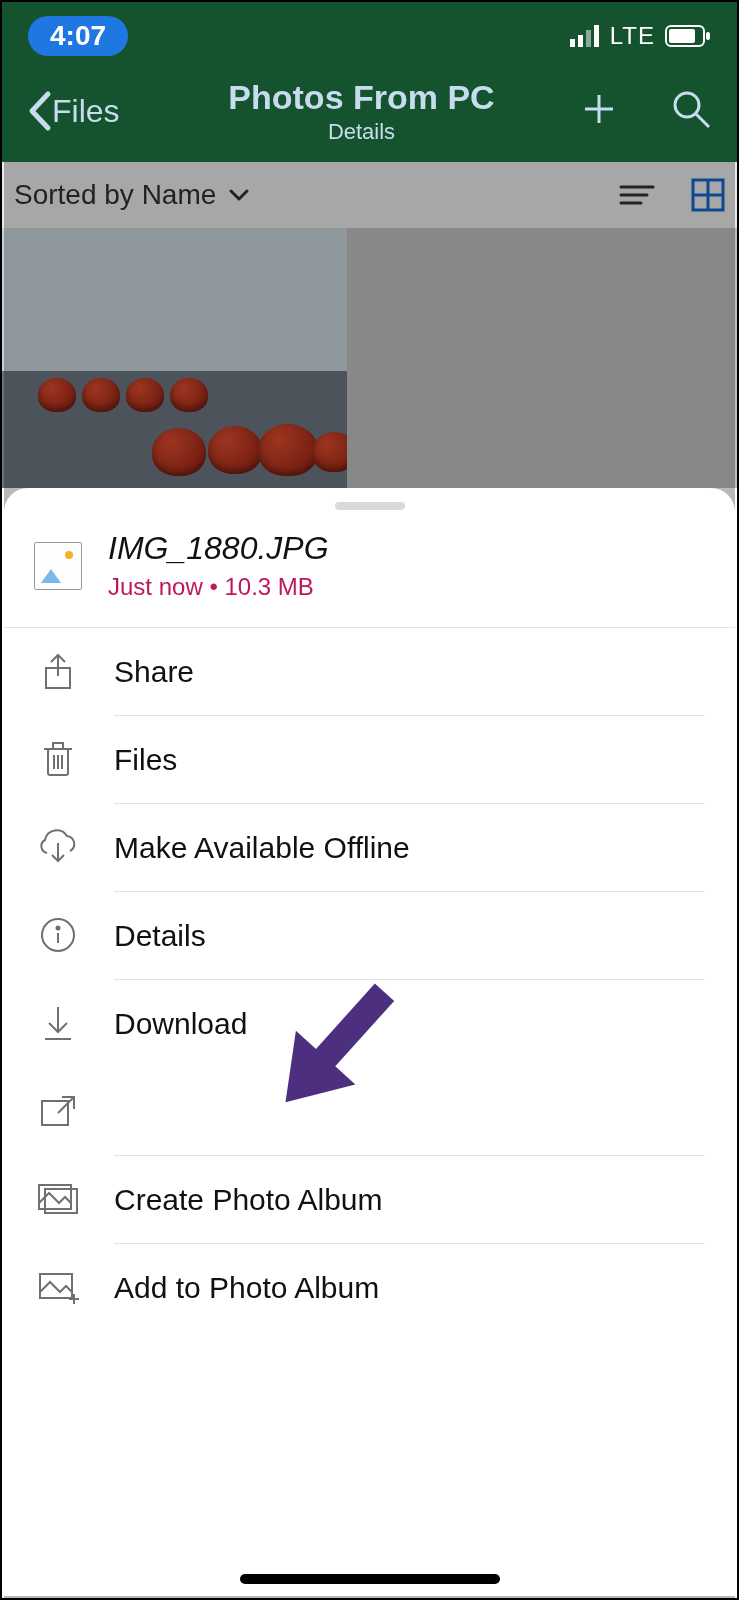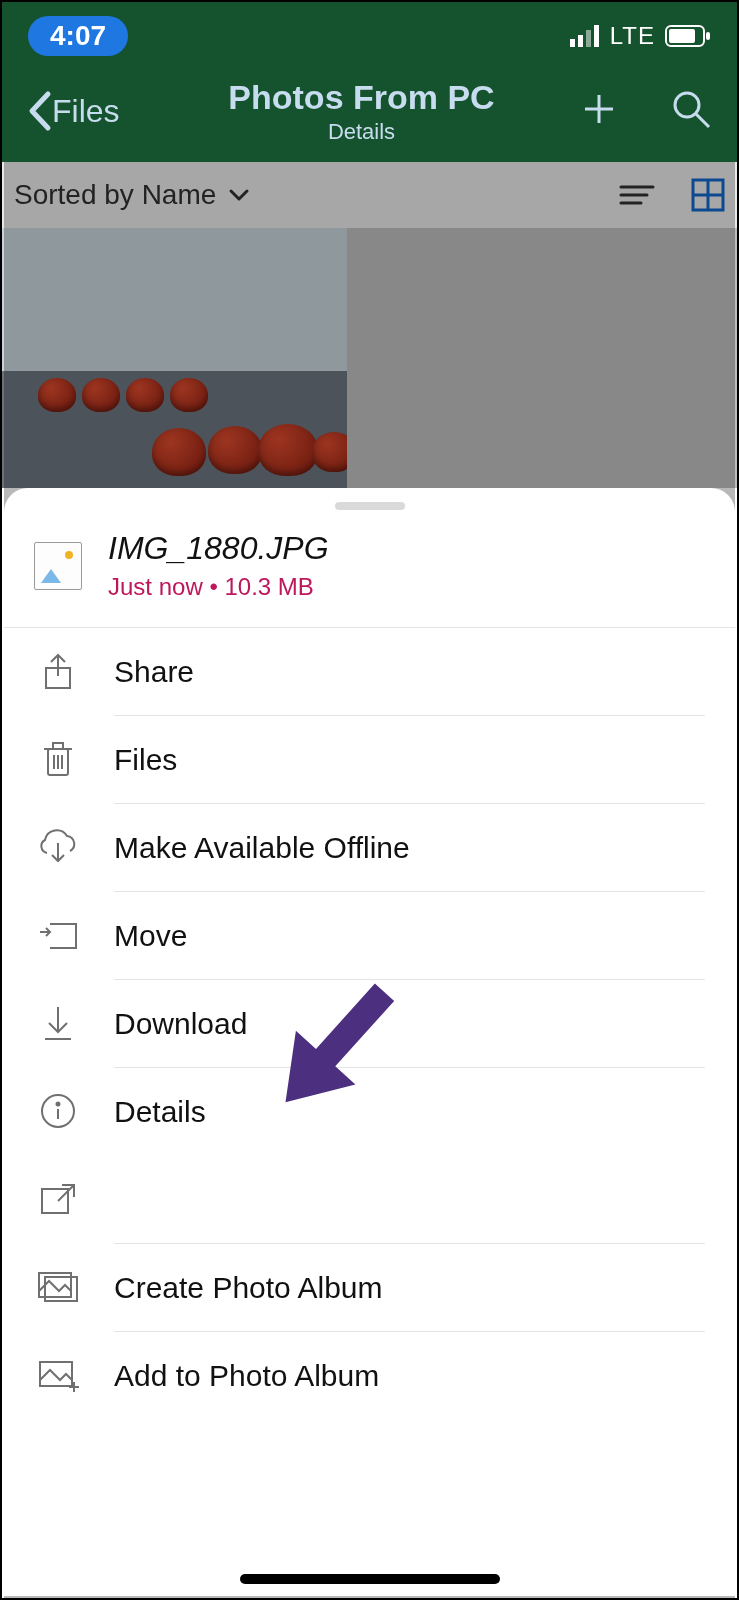--- a/index.html
+++ b/index.html
@@ -242,47 +242,37 @@
         <svg width="44" height="36" fill="none" stroke="#707070" stroke-width="2">
             <path d="M34 22a8 8 0 0 0-3-15 12 12 0 0 0-22 4 7 7 0 0 0 2 13"></path>
             <line x1="22" y1="14" x2="22" y2="32"></line>
             <polyline points="16,26 22,32 28,26"></polyline>
           </svg>
       </span>
       <span class="label-cell">Make Available Offline</span>
     </li>
     <li>
       <span class="icon-cell">
-        <svg width="44" height="34" fill="none" stroke="#707070" stroke-width="2">
-            <path d="M14 6h26v24H14"></path>
-            <polyline points="4,14 14,14"></polyline>
-            <polyline points="10,10 14,14 10,18"></polyline>
-          </svg>
-      </span>
-      <span class="label-cell">Move</span>
+        <svg width="36" height="36" fill="none" stroke="#707070" stroke-width="2">
+            <circle cx="18" cy="18" r="16"></circle>
+            <line x1="18" y1="16" x2="18" y2="26"></line>
+            <circle cx="18" cy="11" r="1.5" fill="#707070"></circle>
+          </svg>
+      </span>
+      <span class="label-cell">Details</span>
     </li>
     <li>
       <span class="icon-cell">
         <svg width="34" height="40" fill="none" stroke="#707070" stroke-width="2">
             <line x1="17" y1="4" x2="17" y2="28"></line>
             <polyline points="8,20 17,29 26,20"></polyline>
             <line x1="4" y1="36" x2="30" y2="36"></line>
           </svg>
       </span>
       <span class="label-cell">Download</span>
-    </li>
-    <li>
-      <span class="icon-cell">
-        <svg width="36" height="36" fill="none" stroke="#707070" stroke-width="2">
-            <circle cx="18" cy="18" r="16"></circle>
-            <line x1="18" y1="16" x2="18" y2="26"></line>
-            <circle cx="18" cy="11" r="1.5" fill="#707070"></circle>
-          </svg>
-      </span>
-      <span class="label-cell">Details</span>
     </li>
     <li>
       <span class="icon-cell">
         <svg width="40" height="36" fill="none" stroke="#707070" stroke-width="2">
             <rect x="4" y="8" width="26" height="24"></rect>
             <polyline points="24,4 36,4 36,16"></polyline>
             <line x1="36" y1="4" x2="20" y2="20"></line>
           </svg>
       </span>
     </li>

